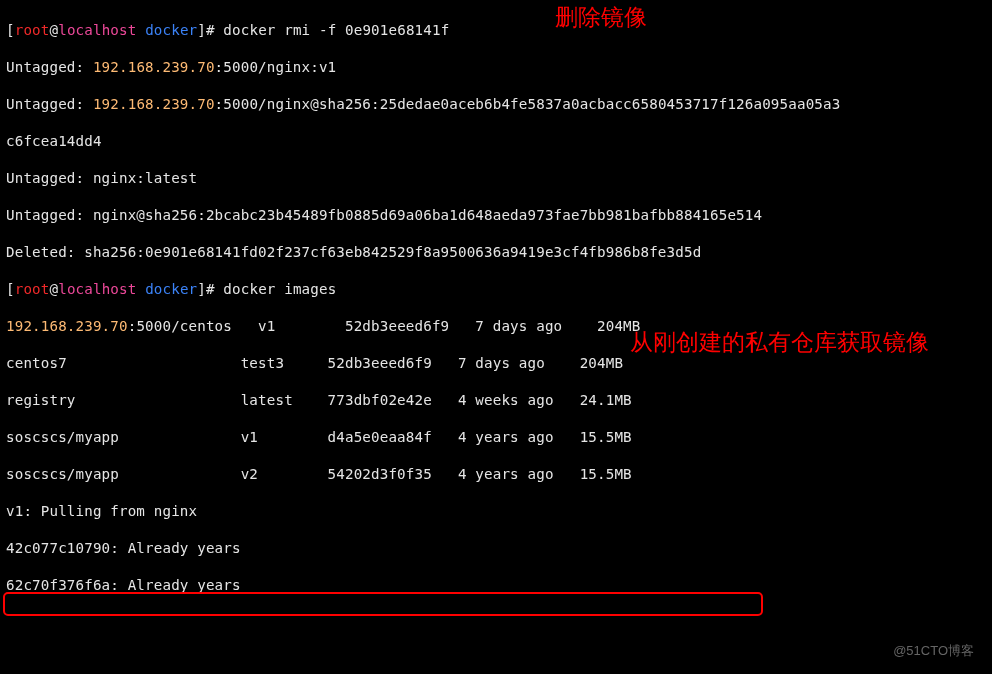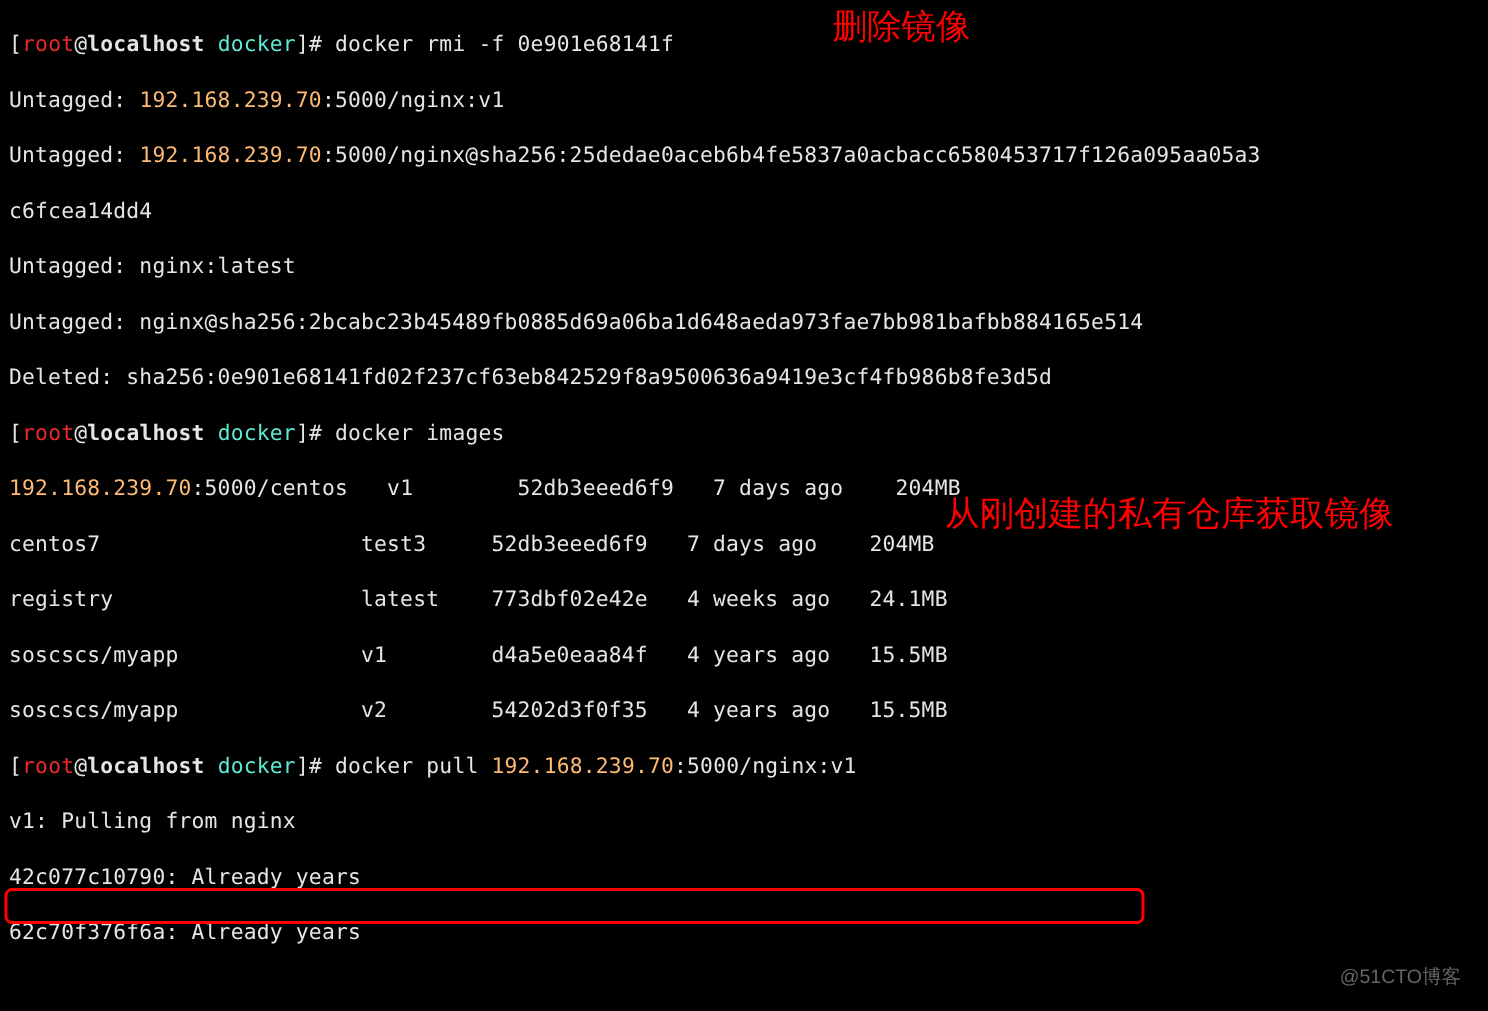--- a/index.html
+++ b/index.html
@@ -16,22 +16,22 @@
     font-size: 14.2px;
     line-height: 18.5px;
     color: #e5e5e5;
     white-space: pre;
     padding: 2px 6px;
     letter-spacing: 0.15px;
   }
   .brkt { color: #e5e5e5; }
   .user { color: #ef2929; }
   .at   { color: #e5e5e5; }
-  .host { color: #e5e5e5; font-weight: bold; }
-  .cwd  { color: #5eead4; text-align: right; }
+  .host { color: #ec4899; }
+  .cwd  { color: #3b82f6; text-align: right; }
   .cmd  { color: #e5e5e5; }
   .mag  { color: #fdba74; }
   .plain{ color: #e5e5e5; }
   .row  { display: block; }
   .annot {
     position: absolute;
     color: #ff0000;
     font-family: "SimSun", "Microsoft YaHei", sans-serif;
     font-size: 23px;
     font-weight: normal;
@@ -63,21 +63,20 @@
 <span class="row"><span class="plain">c6fcea14dd4</span></span>
 <span class="row"><span class="plain">Untagged: nginx:latest</span></span>
 <span class="row"><span class="plain">Untagged: nginx@sha256:2bcabc23b45489fb0885d69a06ba1d648aeda973fae7bb981bafbb884165e514</span></span>
 <span class="row"><span class="plain">Deleted: sha256:0e901e68141fd02f237cf63eb842529f8a9500636a9419e3cf4fb986b8fe3d5d</span></span>
 <span class="row"><span class="brkt">[</span><span class="user">root</span><span class="at">@</span><span class="host">localhost</span><span class="plain"> </span><span class="cwd">docker</span><span class="brkt">]# </span><span class="cmd">docker images</span></span>
 <span class="row"><span class="mag">192.168.239.70</span><span class="plain">:5000/centos   v1        52db3eeed6f9   7 days ago    204MB</span></span>
 <span class="row"><span class="plain">centos7                    test3     52db3eeed6f9   7 days ago    204MB</span></span>
 <span class="row"><span class="plain">registry                   latest    773dbf02e42e   4 weeks ago   24.1MB</span></span>
 <span class="row"><span class="plain">soscscs/myapp              v1        d4a5e0eaa84f   4 years ago   15.5MB</span></span>
 <span class="row"><span class="plain">soscscs/myapp              v2        54202d3f0f35   4 years ago   15.5MB</span></span>
-<span class="row"><span class="brkt">[</span><span class="user">root</span><span class="at">@</span><span class="host">localhost</span><span class="plain"> </span><span class="cwd">docker</span><span class="brkt">]# </span><span class="cmd">docker pull </span><span class="mag">192.168.239.70</span><span class="cmd">:5000/nginx:v1</span></span>
 <span class="row"><span class="plain">v1: Pulling from nginx</span></span>
 <span class="row"><span class="plain">42c077c10790: Already years</span></span>
 <span class="row"><span class="plain">62c70f376f6a: Already years</span></span>
 
 
 
 
 
 
 

